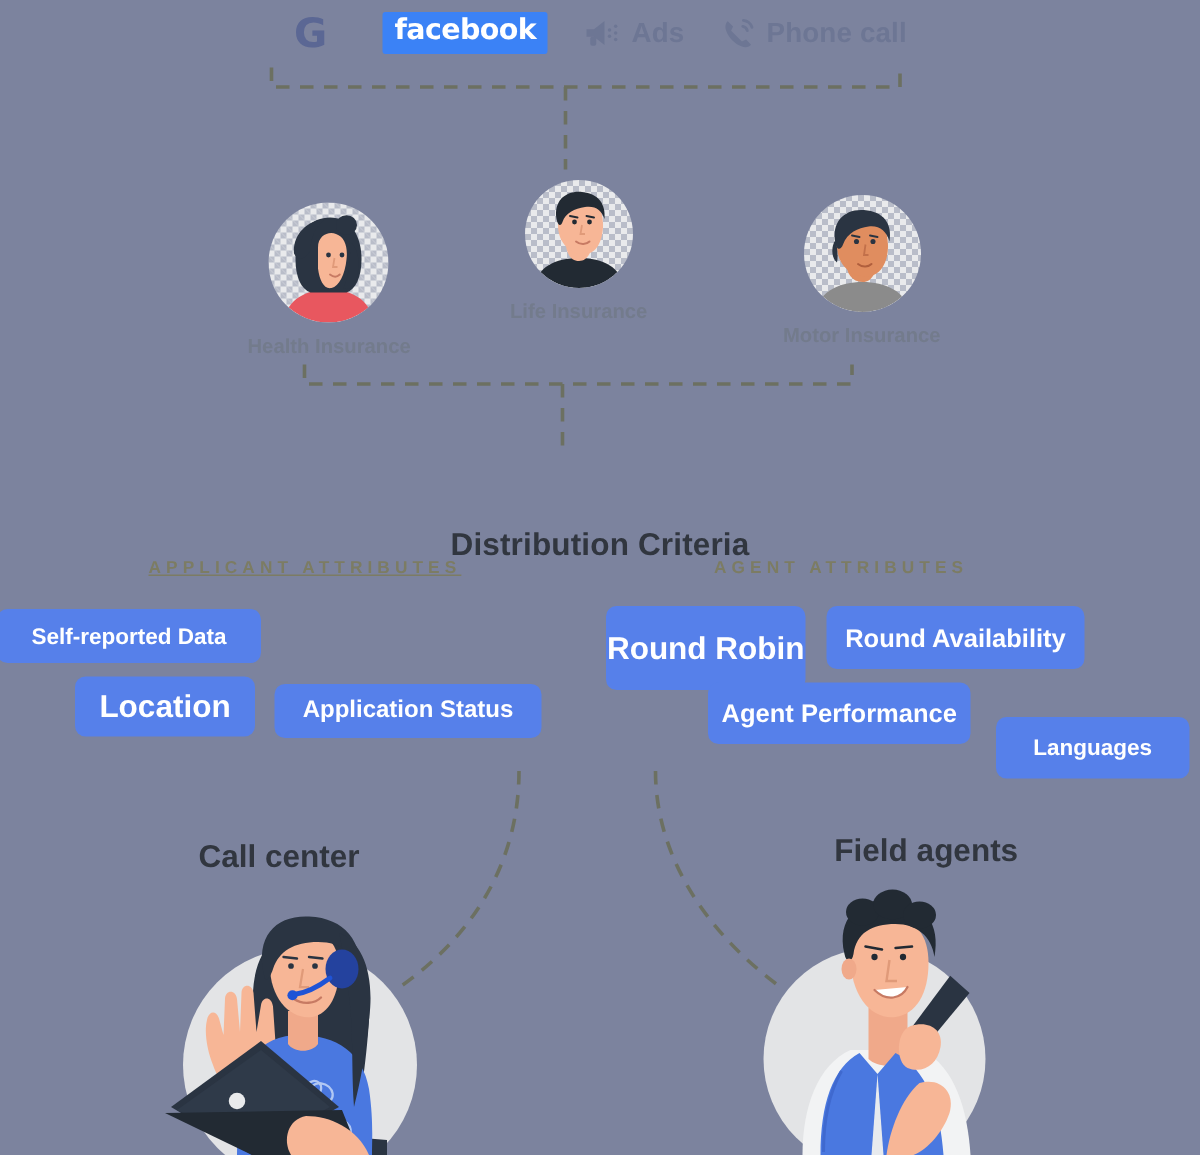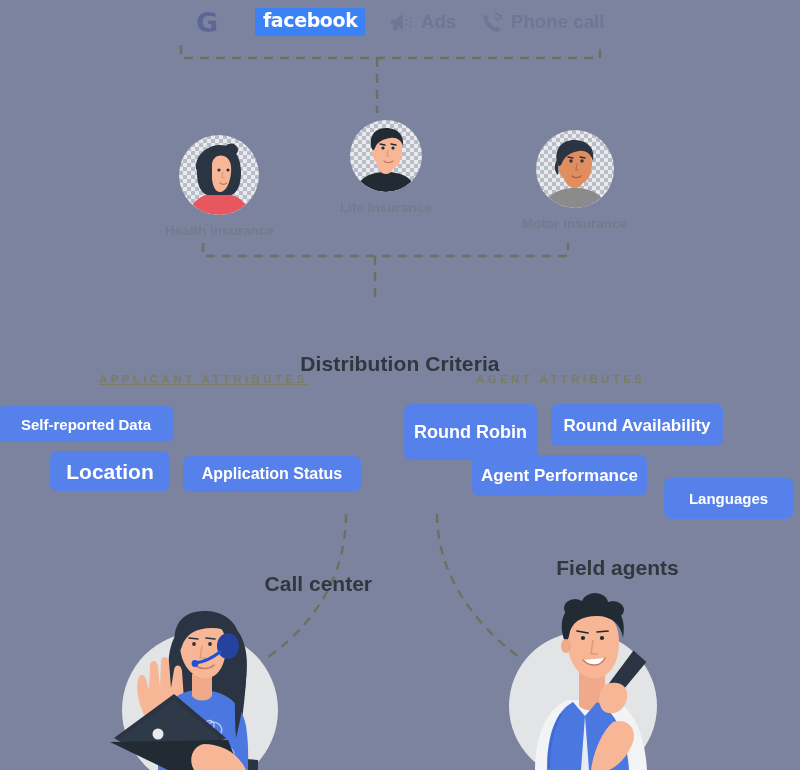--- a/index.html
+++ b/index.html
@@ -282,26 +282,26 @@
   <div class="section-title" style="top:320px;">Distribution Criteria</div>
 
   <div class="group-heading" style="left:99px; top:373px;text-decoration:underline;">APPLICANT ATTRIBUTES</div>
 
   <div class="tag" style="left:-2px; top:406px; width:176px; height:36px; font-size:15px;">Self-reported Data</div>
   <div class="tag" style="left:50px; top:451px; width:120px; height:40px; font-size:21px;">Location</div>
   <div class="tag" style="left:183px; top:456px; width:178px; height:36px; font-size:16px;">Application Status</div>
 
   <div class="group-heading" style="left:476px; top:373px;">AGENT ATTRIBUTES</div>
 
-  <div class="tag" style="left:404px; top:404px; width:133px; height:56px; font-size:18px;">Round Robin</div>
+  <div class="tag" style="left:404px; top:404px; width:133px; height:56px; font-size:21px;">Round Robin</div>
   <div class="tag" style="left:551px; top:404px; width:172px; height:42px; font-size:17px;">Round Availability</div>
   <div class="tag" style="left:472px; top:455px; width:175px; height:41px; font-size:17px;">Agent Performance</div>
   <div class="tag" style="left:664px; top:478px; width:129px; height:41px; font-size:15px;">Languages</div>
 
-  <div class="bottom-label" style="left:0px; top:572px; width:372px;text-align:right;">Call center</div>
+  <div class="bottom-label" style="left:0px; top:560px; width:372px;">Call center</div>
   <div class="bottom-label" style="left:440px; top:556px; width:355px;">Field agents</div>
 
   <div class="illus" style="left:108px; top:588px; width:180px; height:182px;">
     <svg width="180" height="182" viewBox="0 0 180 182">
       <clipPath id="clipCC">
           <rect x="0" y="0" width="180" height="182"></rect>
         </clipPath>
       <g clip-path="url(#clipCC)">
 
         <circle cx="92" cy="122" r="78" fill="#e3e4e6"></circle>

